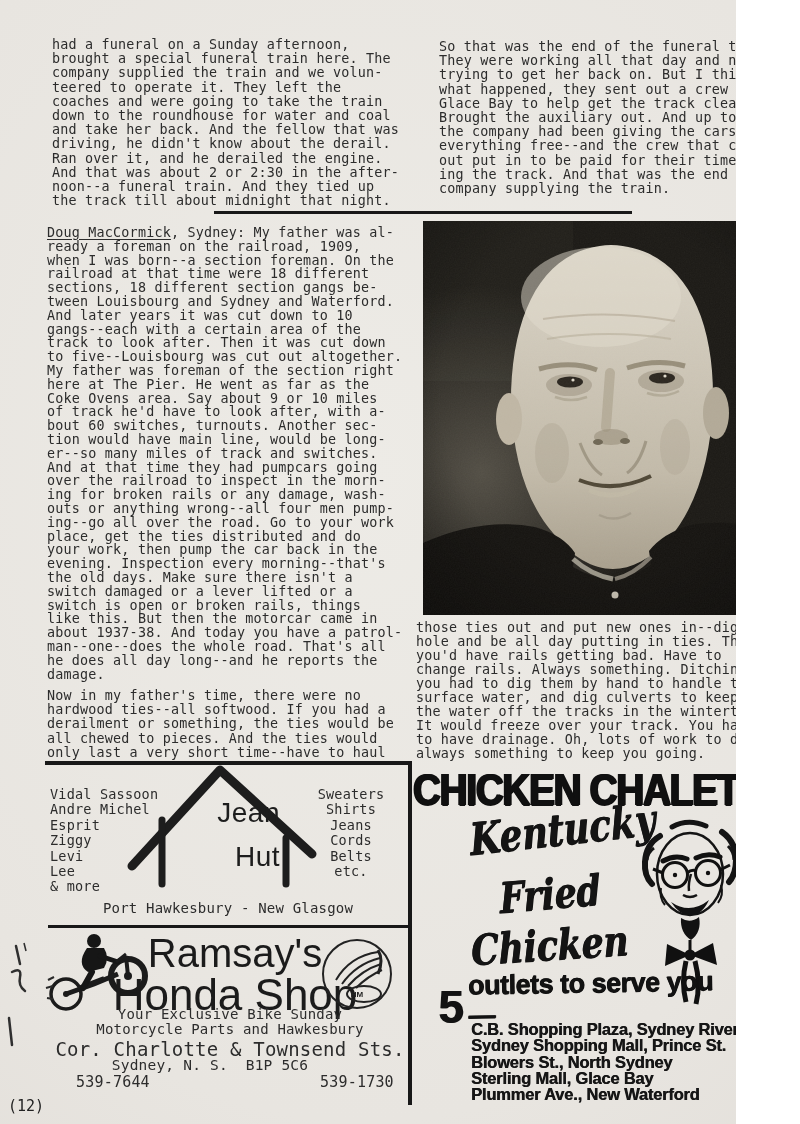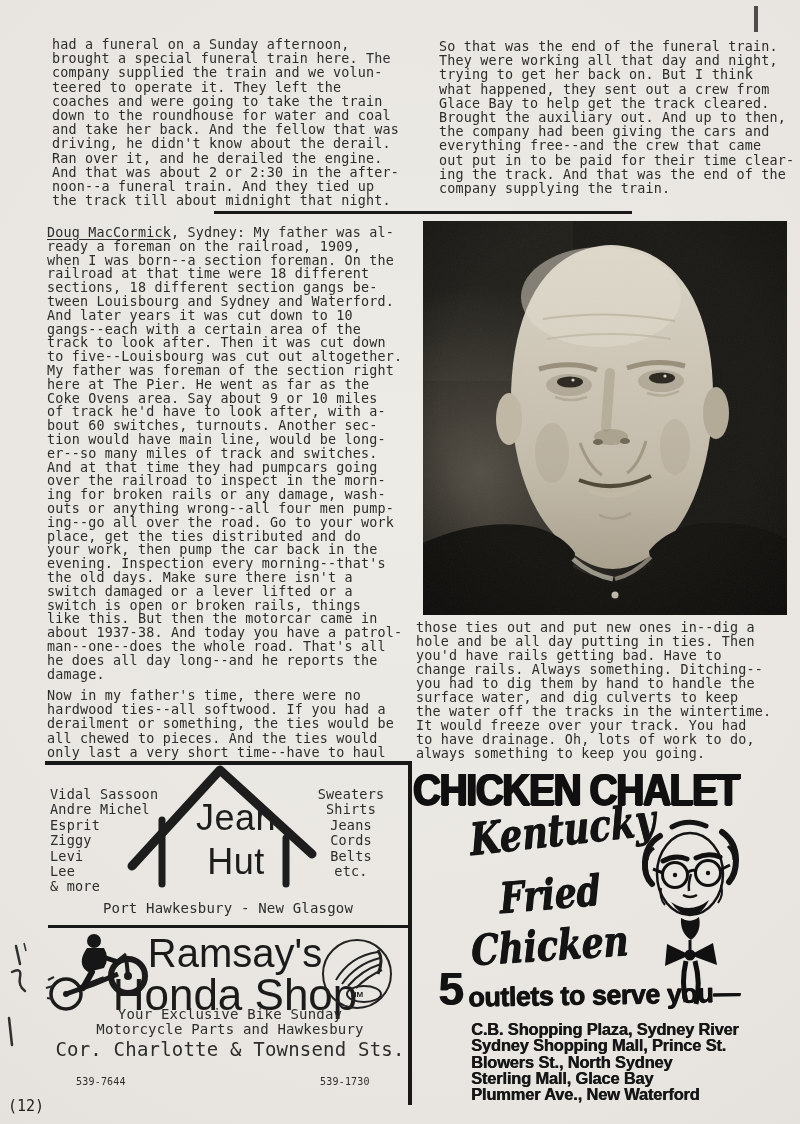--- a/index.html
+++ b/index.html
@@ -1,41 +1,41 @@
 <!DOCTYPE html>
 <html><head>
 <meta charset="utf-8">
 <style>
   html,body{margin:0;padding:0;}
   .page{
-    position:relative; width:800px; height:1124px; overflow:hidden;
+    position:relative; width:736px; height:1124px; overflow:hidden;
     background:radial-gradient(130% 105% at 50% 42%, #edebe6 0%, #e8e5e0 55%, #ddd9d3 100%);
     font-family:"DejaVu Sans Mono","Liberation Mono",monospace;
     color:#2b2b2b;
   }
   .tw{position:absolute; font-size:13.4px; line-height:14.2px; white-space:pre; letter-spacing:.2px; color:#2c2c2c;}
   .tw-tight{line-height:13.8px;}
   .cap{line-height:14.0px;}
   .speaker{text-decoration:underline; text-underline-offset:2px;}
   .rule{position:absolute; background:#181818;}
   .photo{position:absolute; left:423px; top:221px; width:364px; height:394px;}
   .photo svg{display:block;}
   
-  .jh-logo-txt{position:absolute; left:175px; width:122px; text-align:center;
-    font-family:"Liberation Sans",sans-serif; font-size:36px; color:#1d1d1d; letter-spacing:.5px;}
+  .jh-logo-txt{position:absolute; left:158px; width:122px; text-align:right;
+    font-family:"Liberation Sans",sans-serif; font-size:28px; color:#1d1d1d; letter-spacing:.5px;}
   .jh-tag{position:absolute; left:45px; top:901px; width:366px; text-align:center; font-size:14px;}
   .jh-brands{left:50px; top:787px; line-height:15.4px; font-size:13.5px;}
   .jh-items{left:300px; top:787px; width:102px; text-align:center; line-height:15.4px; font-size:13.5px;}
   
   .ram-names{position:absolute; left:100px; top:933px; width:270px; text-align:center;
     font-family:"Liberation Sans",sans-serif; color:#1b1b1b;}
   .ram-names .l1{font-size:40px; line-height:40px;}
   .ram-names .l2{font-size:44px; line-height:44px;}
   .ram-center{position:absolute; text-align:center; font-size:14px;}
-  .phone{position:absolute; top:1075px; font-size:10px;}
+  .phone{position:absolute; top:1075px; font-size:15px;}
   
   .cc-title{position:absolute; left:413px; top:767px; white-space:nowrap;
     font-family:"Liberation Sans",sans-serif; font-weight:bold; font-size:45px; line-height:45px;
     letter-spacing:-1.5px; color:#101010; transform:scaleX(.86); transform-origin:0 0;
     text-shadow:1.3px 0 #101010,-1.3px 0 #101010,0 1px #101010;}
   .cc-script{position:absolute; font-family:"DejaVu Serif","Liberation Serif",serif;
     font-style:italic; font-weight:bold; color:#141414; white-space:nowrap;
     transform-origin:0 0; text-shadow:1px 0 #141414,0 .8px #141414;}
   .cc-s1{left:468px; top:814px; font-size:44px; transform:scaleX(.80) rotate(-5deg);}
   .cc-s2{left:498px; top:874px; font-size:42px; transform:scaleX(.82) rotate(-4deg);}
@@ -253,20 +253,21 @@
       <path d="M60,22 Q36,28 22,48" stroke="#222" stroke-width="2" fill="none"></path>
       <path d="M61,28 Q42,34 28,50" stroke="#222" stroke-width="2" fill="none"></path>
       <path d="M62,34 Q48,40 36,52" stroke="#222" stroke-width="2" fill="none"></path>
       <ellipse cx="44" cy="58" rx="17" ry="8" stroke="#222" stroke-width="2" fill="none"></ellipse>
       <text x="37" y="61" text-anchor="middle" font-family="Liberation Sans, sans-serif" font-size="8" font-weight="bold" fill="#222">HM</text>
     </svg>
   </div>
   <div class="tw ram-center" style="left:60px; top:1007px; width:340px; white-space:normal;">Your Exclusive Bike Sunday</div>
   <div class="tw ram-center" style="left:45px; top:1022px; width:370px; white-space:normal;">Motorcycle Parts and Hawkesbury</div>
   <div class="tw ram-center" style="left:45px; top:1042px; width:370px; font-size:19px; white-space:normal;">Cor. Charlotte &amp; Townsend Sts.</div>
+  <div class="tw ram-center" style="left:45px; top:1058px; width:330px; font-size:14.5px;">Sydney, N. S.  B1P 5C6</div>
   <div class="tw phone" style="left:76px;">539-7644</div>
   <div class="tw phone" style="left:320px;">539-1730</div>
 
   <div class="cc-title">CHICKEN CHALET</div>
   <div class="cc-script cc-s1">Kentucky</div>
   <div class="cc-script cc-s2">Fried</div>
   <div class="cc-script cc-s3">Chicken</div>
   <div class="icon-abs" style="left:630px; top:814px;">
     <svg width="118" height="196" viewBox="0 0 118 196">
       <ellipse cx="60" cy="60" rx="33" ry="41" fill="#e9e6e1" stroke="#141414" stroke-width="2.5"></ellipse>

